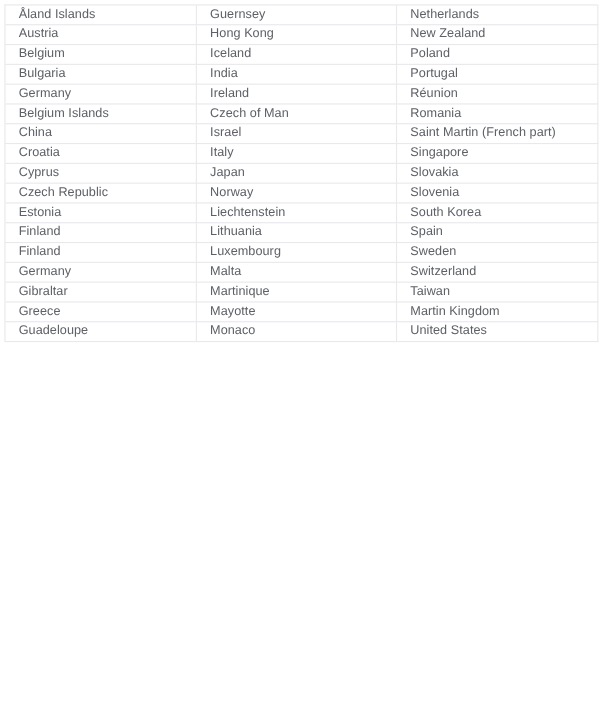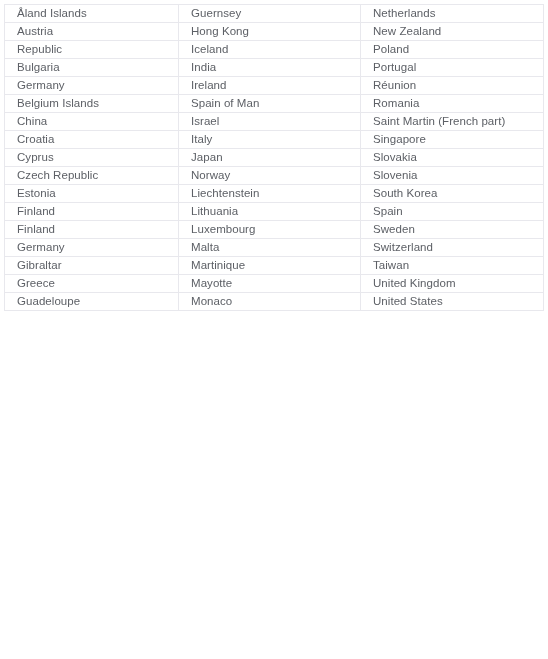--- a/index.html
+++ b/index.html
@@ -58,37 +58,37 @@
           <td>Åland Islands</td>
           <td>Guernsey</td>
           <td>Netherlands</td>
         </tr>
         <tr>
           <td>Austria</td>
           <td>Hong Kong</td>
           <td>New Zealand</td>
         </tr>
         <tr>
-          <td>Republic</td>
+          <td>Belgium</td>
           <td>Iceland</td>
           <td>Poland</td>
         </tr>
         <tr>
           <td>Bulgaria</td>
           <td>India</td>
           <td>Portugal</td>
         </tr>
         <tr>
           <td>Germany</td>
           <td>Ireland</td>
           <td>Réunion</td>
         </tr>
         <tr>
           <td>Belgium Islands</td>
-          <td>Spain of Man</td>
+          <td>Czech of Man</td>
           <td>Romania</td>
         </tr>
         <tr>
           <td>China</td>
           <td>Israel</td>
           <td>Saint Martin (French part)</td>
         </tr>
         <tr>
           <td>Croatia</td>
           <td>Italy</td>
@@ -125,21 +125,21 @@
           <td>Switzerland</td>
         </tr>
         <tr>
           <td>Gibraltar</td>
           <td>Martinique</td>
           <td>Taiwan</td>
         </tr>
         <tr>
           <td>Greece</td>
           <td>Mayotte</td>
-          <td>United Kingdom</td>
+          <td>Martin Kingdom</td>
         </tr>
         <tr>
           <td>Guadeloupe</td>
           <td>Monaco</td>
           <td>United States</td>
         </tr>
       </tbody>
   </table>
 </div>
 

